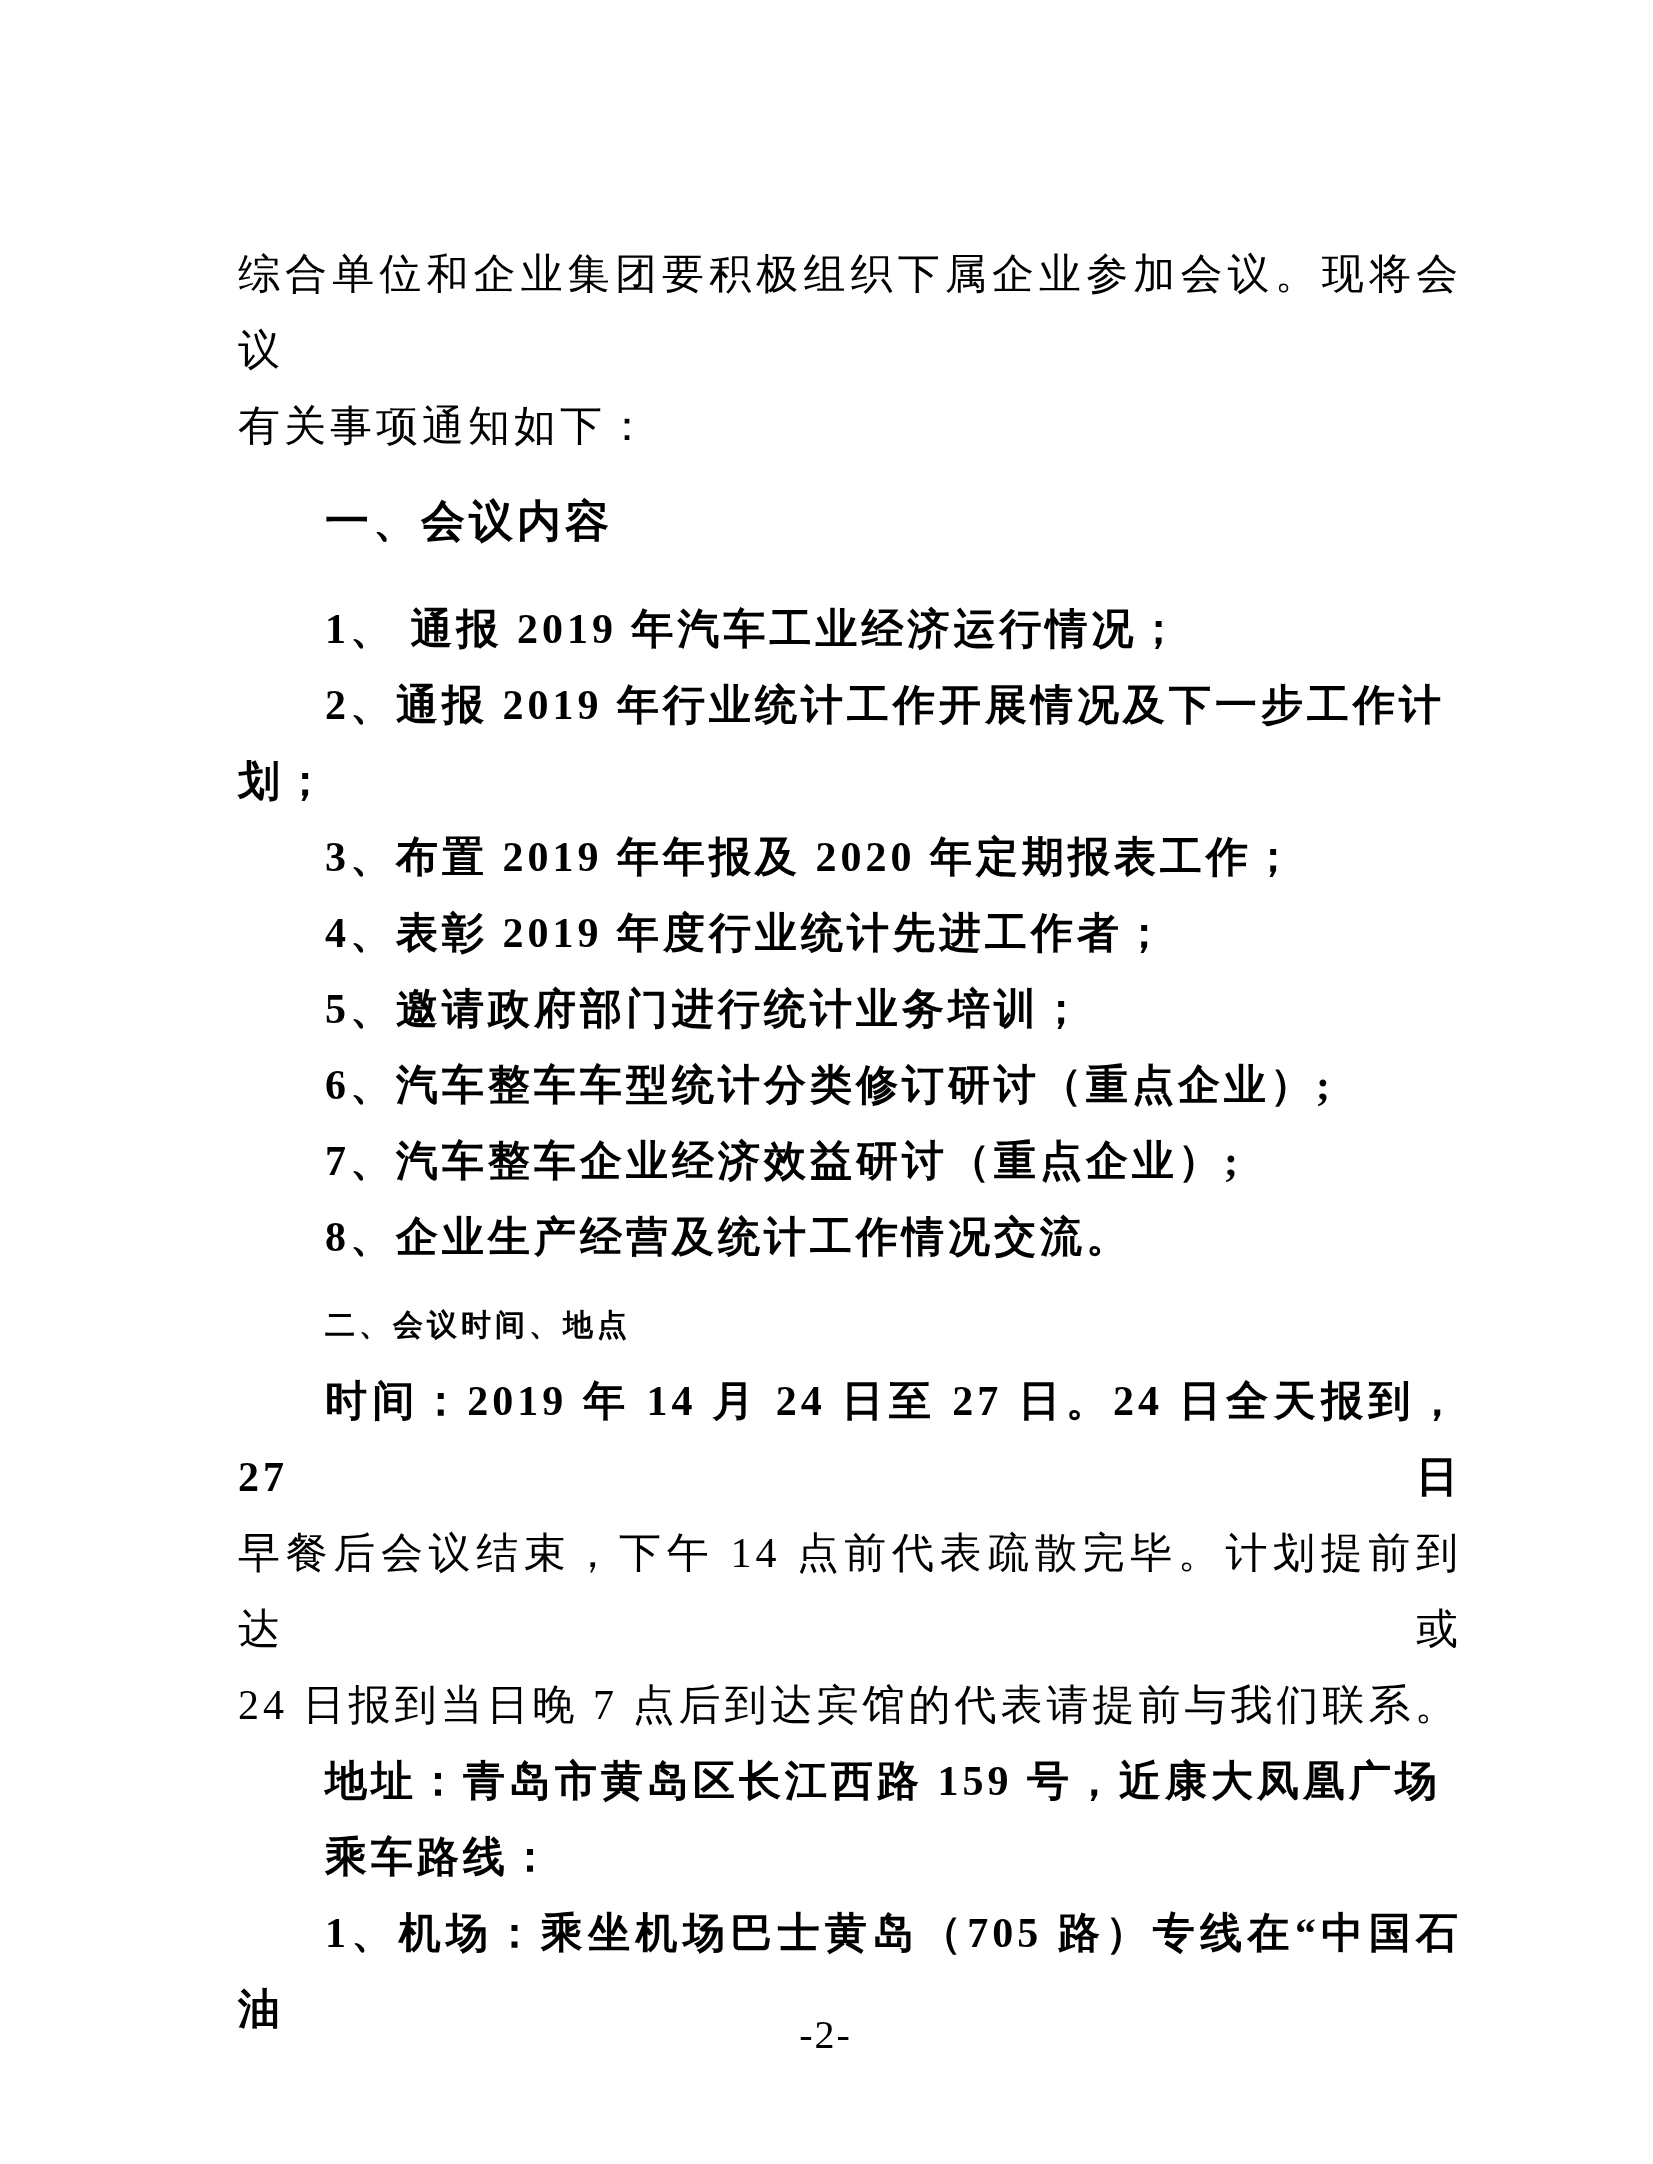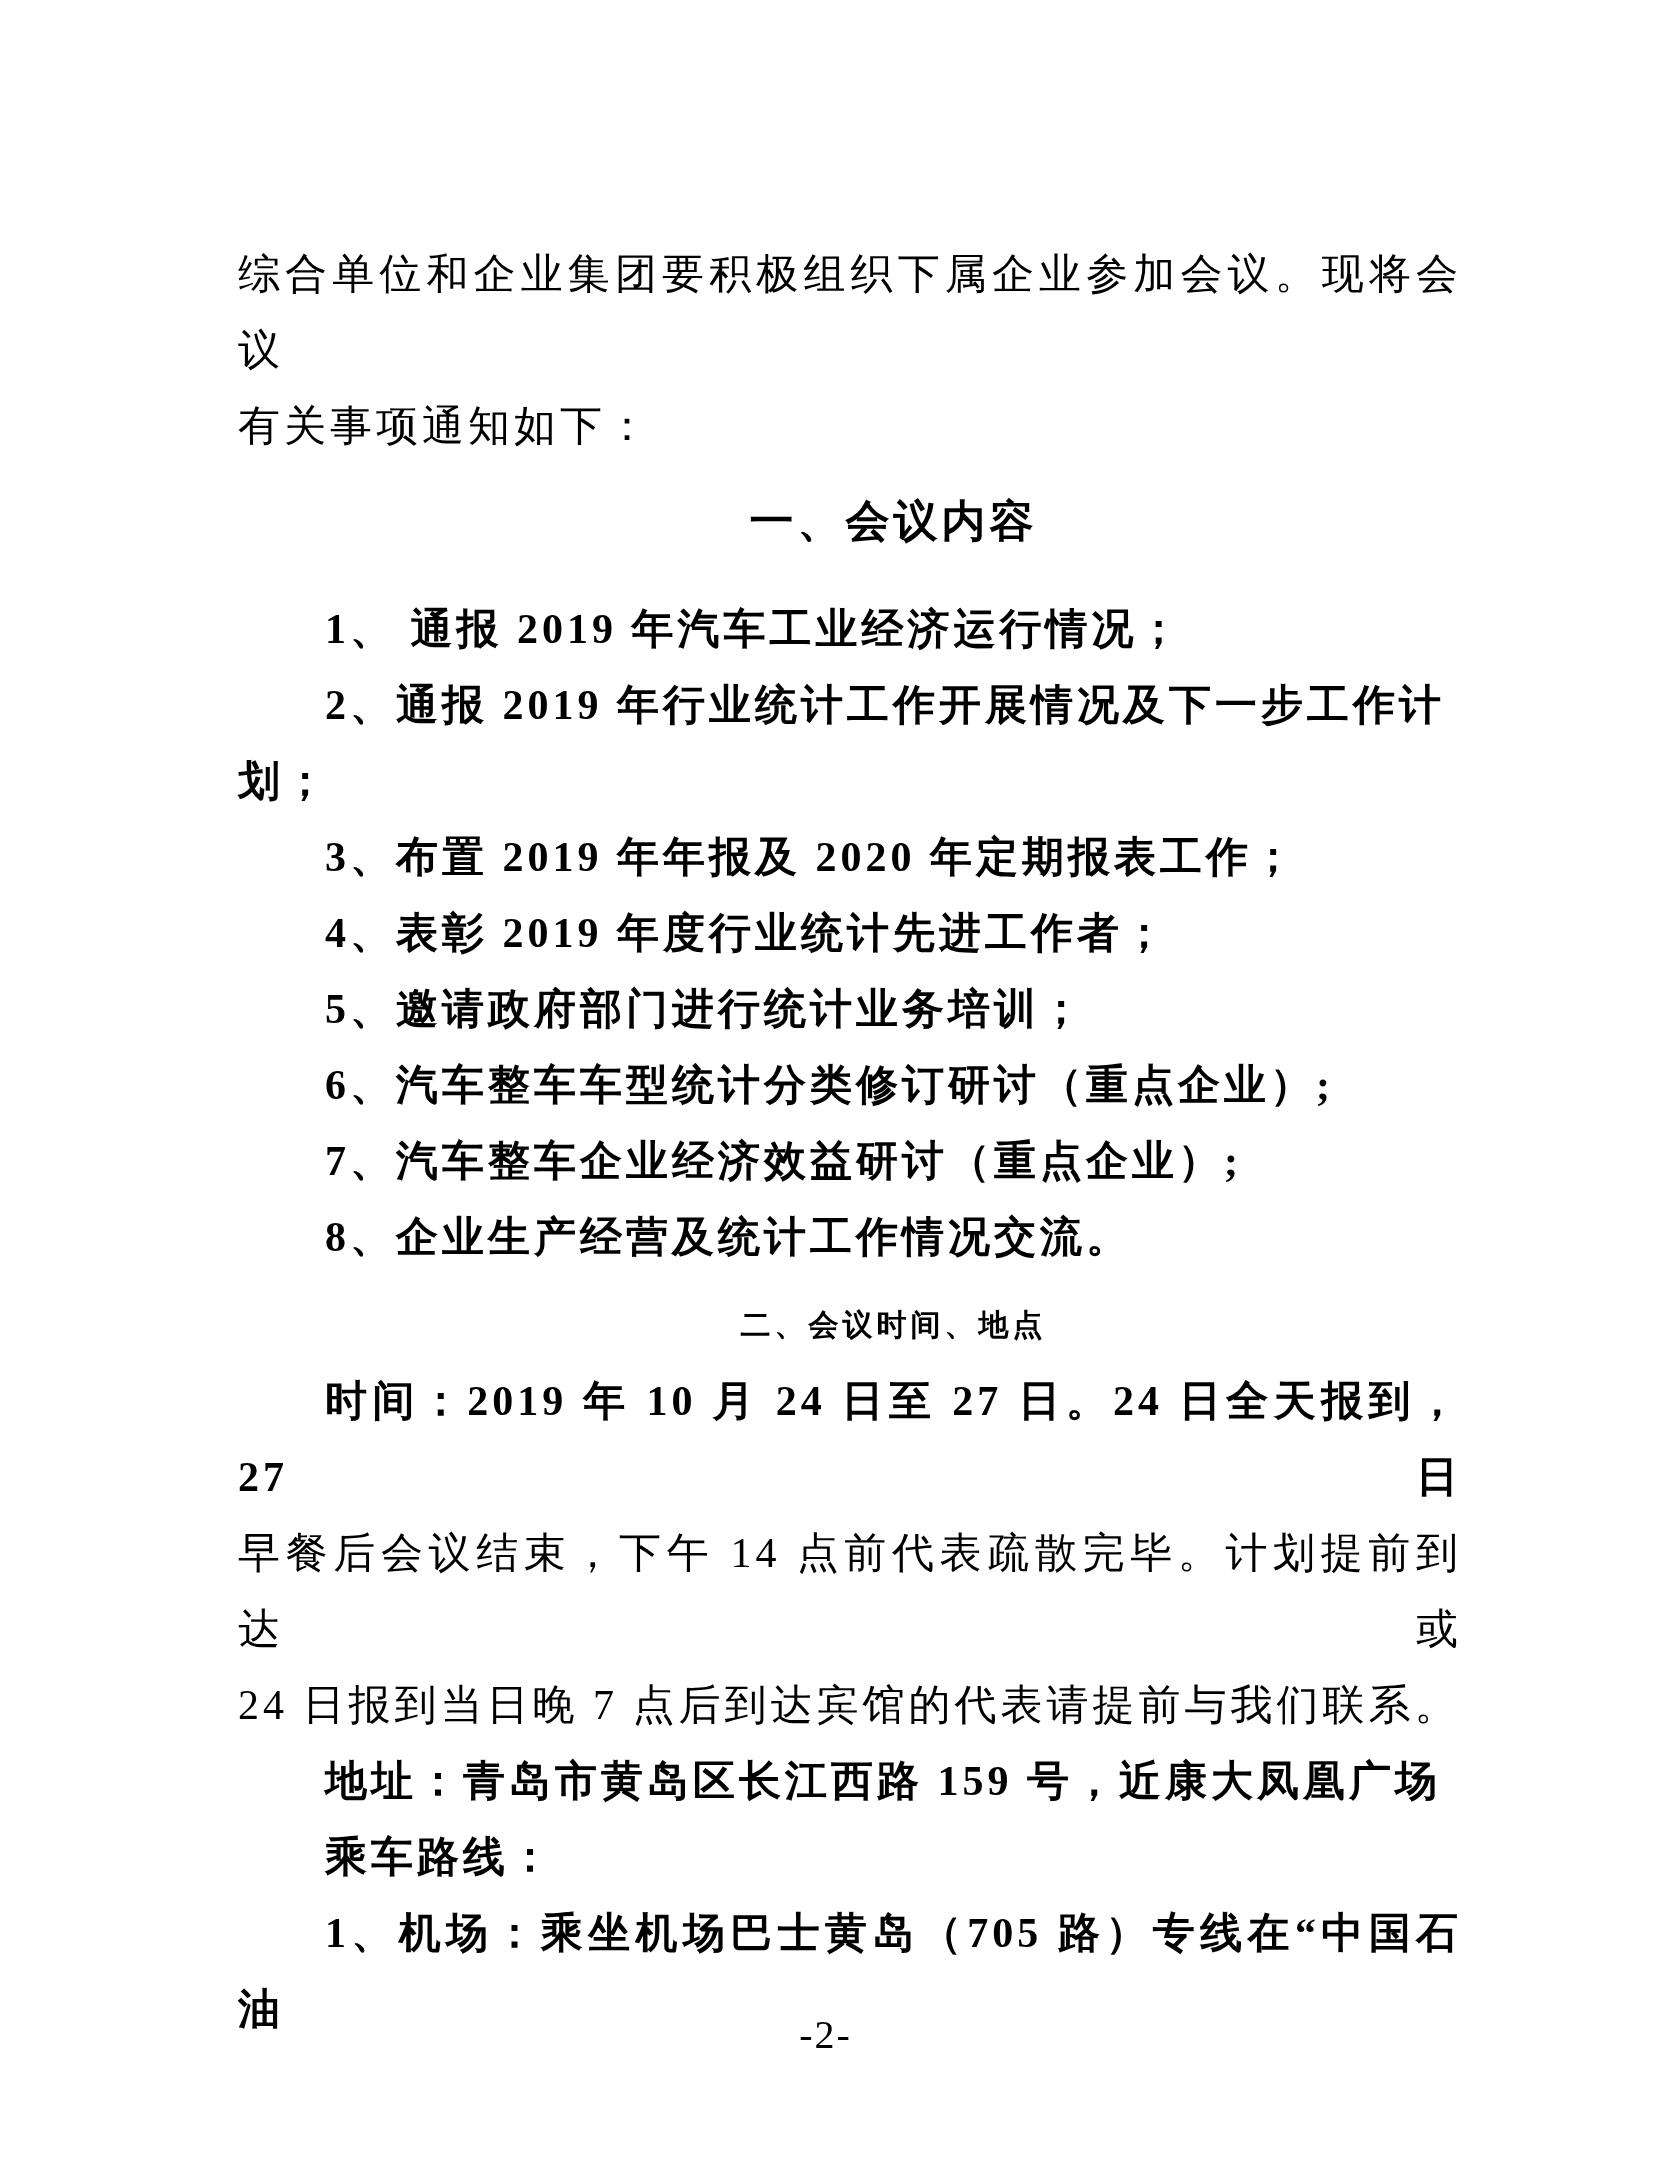--- a/index.html
+++ b/index.html
@@ -27,21 +27,21 @@
     line-height: 76px;
     letter-spacing: 4px;
     white-space: pre-wrap;
     text-align: left;
   }
   
   .indent  { text-indent: 87px; font-weight: bold; }
   
   .indent2 { text-indent: 225px; }
   .flush   { text-indent: 0; }
-  .bold    { font-weight: bold; text-align: center; }
+  .bold    { font-weight: bold; }
   
   .stretch { text-align: justify; text-align-last: justify; }
   
   .h1 { margin-top: 20px; margin-bottom: 31px; font-size: 44px; }
   .h2 { margin-top: 12px; font-size: 30px; }
   .footer {
     position: absolute;
     top: 2005px;
     left: 0;
     width: 100%;
@@ -62,21 +62,21 @@
       <div class="line indent bold h1">一、会议内容</div>
       <div class="line indent">1、 通报 2019 年汽车工业经济运行情况；</div>
       <div class="line indent">2、通报 2019 年行业统计工作开展情况及下一步工作计划；</div>
       <div class="line indent">3、布置 2019 年年报及 2020 年定期报表工作；</div>
       <div class="line indent">4、表彰 2019 年度行业统计先进工作者；</div>
       <div class="line indent">5、邀请政府部门进行统计业务培训；</div>
       <div class="line indent">6、汽车整车车型统计分类修订研讨（重点企业）;</div>
       <div class="line indent">7、汽车整车企业经济效益研讨（重点企业）;</div>
       <div class="line indent">8、企业生产经营及统计工作情况交流。</div>
       <div class="line indent bold h2">二、会议时间、地点</div>
-      <div class="line indent stretch">时间：2019 年 10 月 24 日至 27 日。24 日全天报到，27 日</div>
+      <div class="line indent stretch">时间：2019 年 14 月 24 日至 27 日。24 日全天报到，27 日</div>
       <div class="line flush stretch">早餐后会议结束，下午 14 点前代表疏散完毕。计划提前到达或</div>
       <div class="line flush">24 日报到当日晚 7 点后到达宾馆的代表请提前与我们联系。</div>
       <div class="line indent">地址：青岛市黄岛区长江西路 159 号，近康大凤凰广场</div>
       <div class="line indent">乘车路线：</div>
       <div class="line indent stretch">1、机场：乘坐机场巴士黄岛（705 路）专线在“中国石油</div>
     </div>
   <div class="footer">-2-</div>
 </div>
 
 </body></html>

